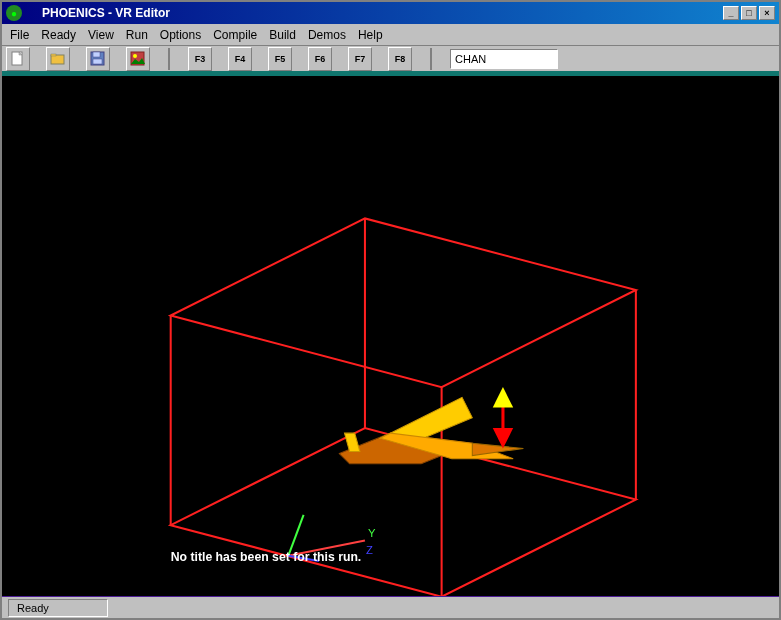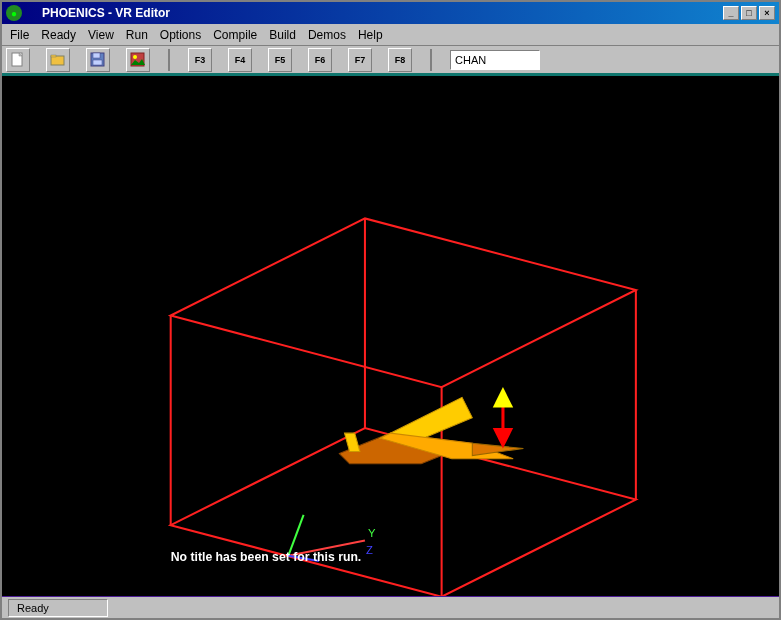--- a/index.html
+++ b/index.html
@@ -78,21 +78,21 @@
       display: flex;
       align-items: center;
     }
     .toolbar {
       background: #c0c0c0;
       height: 30px;
       display: flex;
       align-items: center;
       padding: 2px 4px;
       gap: 16px;
-      border-bottom: 3px solid #0f766e;
+      border-bottom: 5px solid #0f766e;
     }
     .tool-btn {
       width: 24px;
       height: 24px;
       background: #c0c0c0;
       border: 1px solid;
       border-color: #ffffff #808080 #808080 #ffffff;
       display: flex;
       align-items: center;
       justify-content: center;
@@ -217,21 +217,21 @@
     <div class="separator"></div>
 
     <div class="fn-btn">F3</div>
     <div class="fn-btn">F4</div>
     <div class="fn-btn">F5</div>
     <div class="fn-btn">F6</div>
     <div class="fn-btn">F7</div>
     <div class="fn-btn">F8</div>
     <div class="separator"></div>
 
-    <input class="toolbar-input" style="width: 90px;" type="text" value="CHAN">
+    <input class="toolbar-input" style="width: 108px;" type="text" value="CHAN">
     <div style="width:8px;"></div>
 
   </div>
 
   <div class="viewport">
     <svg class="scene-svg" viewBox="0 0 760 470" xmlns="http://www.w3.org/2000/svg">
 
       <rect width="760" height="470" fill="#000000"></rect>
 
       <polygon points="165,420 430,490 620,395 355,325" fill="none" stroke="#ff2020" stroke-width="2"></polygon>

